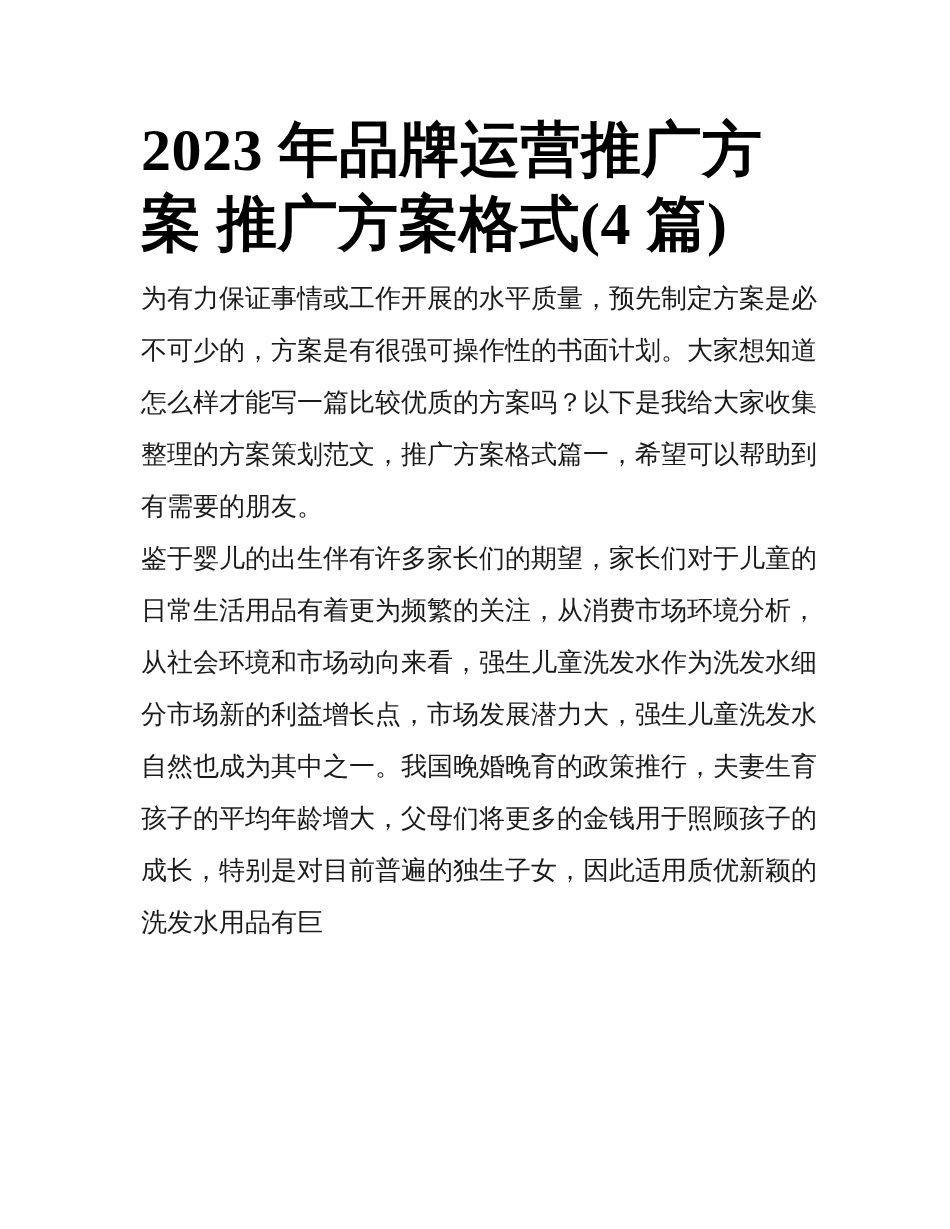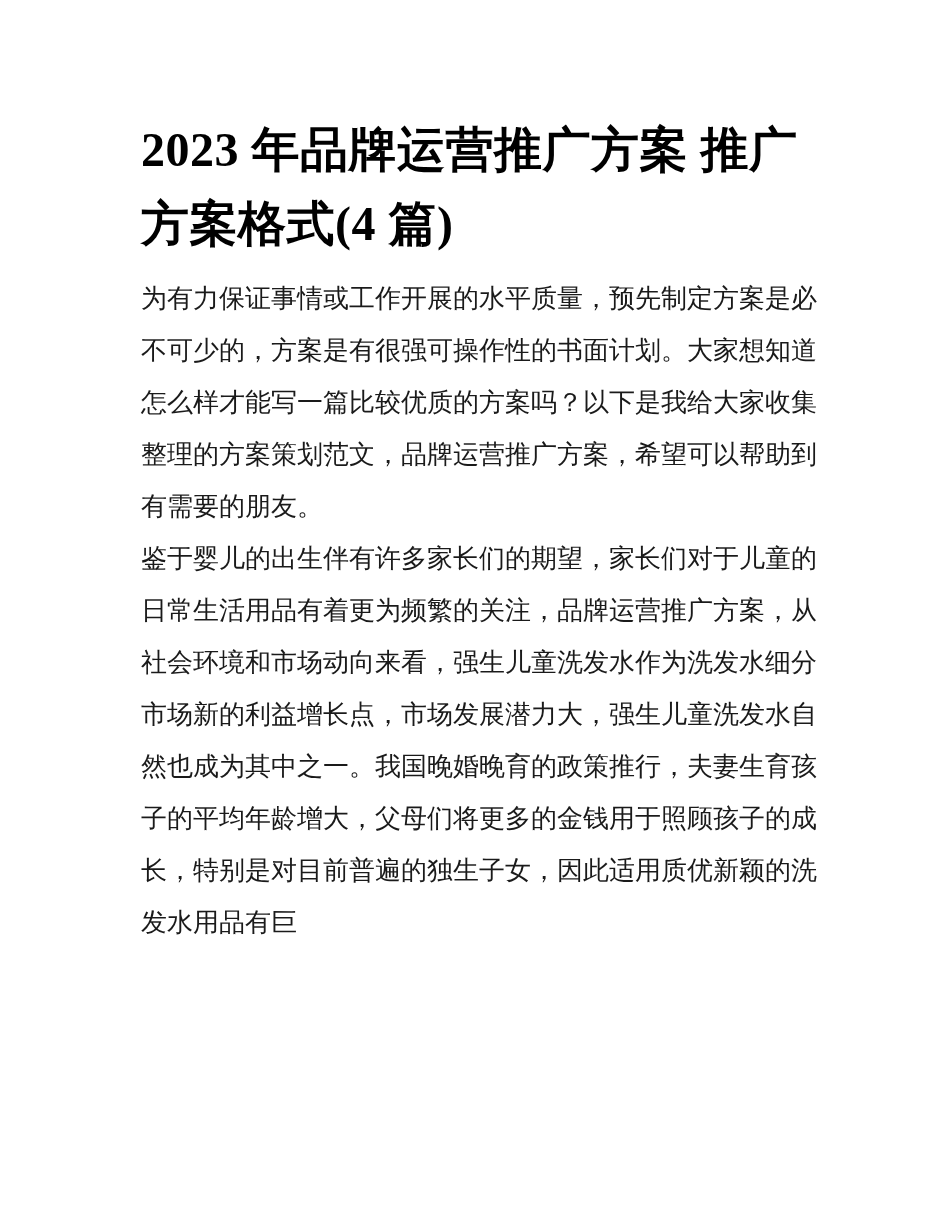--- a/index.html
+++ b/index.html
@@ -19,21 +19,21 @@
   .content {
     position: absolute;
     left: 141px;
     top: 0;
     width: 676px;
     padding-top: 113px;
     box-sizing: content-box;
   }
   .doc-title {
     margin: 0 0 12px 0;
-    font-size: 48px;
+    font-size: 60px;
     font-weight: bold;
     line-height: 74px;
     color: #000000;
     text-align: left;
     letter-spacing: 0.5px;
   }
   .doc-paragraph {
     margin: 0;
     font-size: 26px;
     line-height: 52px;
@@ -42,16 +42,16 @@
     word-break: break-all;
     color: #1a1a1a;
   }
 </style>
 </head>
 <body>
 
 <div class="page">
   <div class="content">
     <h1 class="doc-title">2023 年品牌运营推广方案 推广方案格式(4 篇)</h1>
-    <p class="doc-paragraph">为有力保证事情或工作开展的水平质量，预先制定方案是必不可少的，方案是有很强可操作性的书面计划。大家想知道怎么样才能写一篇比较优质的方案吗？以下是我给大家收集整理的方案策划范文，品牌运营推广方案，希望可以帮助到有需要的朋友。</p>
-    <p class="doc-paragraph">鉴于婴儿的出生伴有许多家长们的期望，家长们对于儿童的日常生活用品有着更为频繁的关注，品牌运营推广方案，从社会环境和市场动向来看，强生儿童洗发水作为洗发水细分市场新的利益增长点，市场发展潜力大，强生儿童洗发水自然也成为其中之一。我国晚婚晚育的政策推行，夫妻生育孩子的平均年龄增大，父母们将更多的金钱用于照顾孩子的成长，特别是对目前普遍的独生子女，因此适用质优新颖的洗发水用品有巨</p>
+    <p class="doc-paragraph">为有力保证事情或工作开展的水平质量，预先制定方案是必不可少的，方案是有很强可操作性的书面计划。大家想知道怎么样才能写一篇比较优质的方案吗？以下是我给大家收集整理的方案策划范文，推广方案格式篇一，希望可以帮助到有需要的朋友。</p>
+    <p class="doc-paragraph">鉴于婴儿的出生伴有许多家长们的期望，家长们对于儿童的日常生活用品有着更为频繁的关注，从消费市场环境分析，从社会环境和市场动向来看，强生儿童洗发水作为洗发水细分市场新的利益增长点，市场发展潜力大，强生儿童洗发水自然也成为其中之一。我国晚婚晚育的政策推行，夫妻生育孩子的平均年龄增大，父母们将更多的金钱用于照顾孩子的成长，特别是对目前普遍的独生子女，因此适用质优新颖的洗发水用品有巨</p>
   </div>
 </div>
 
 </body></html>

